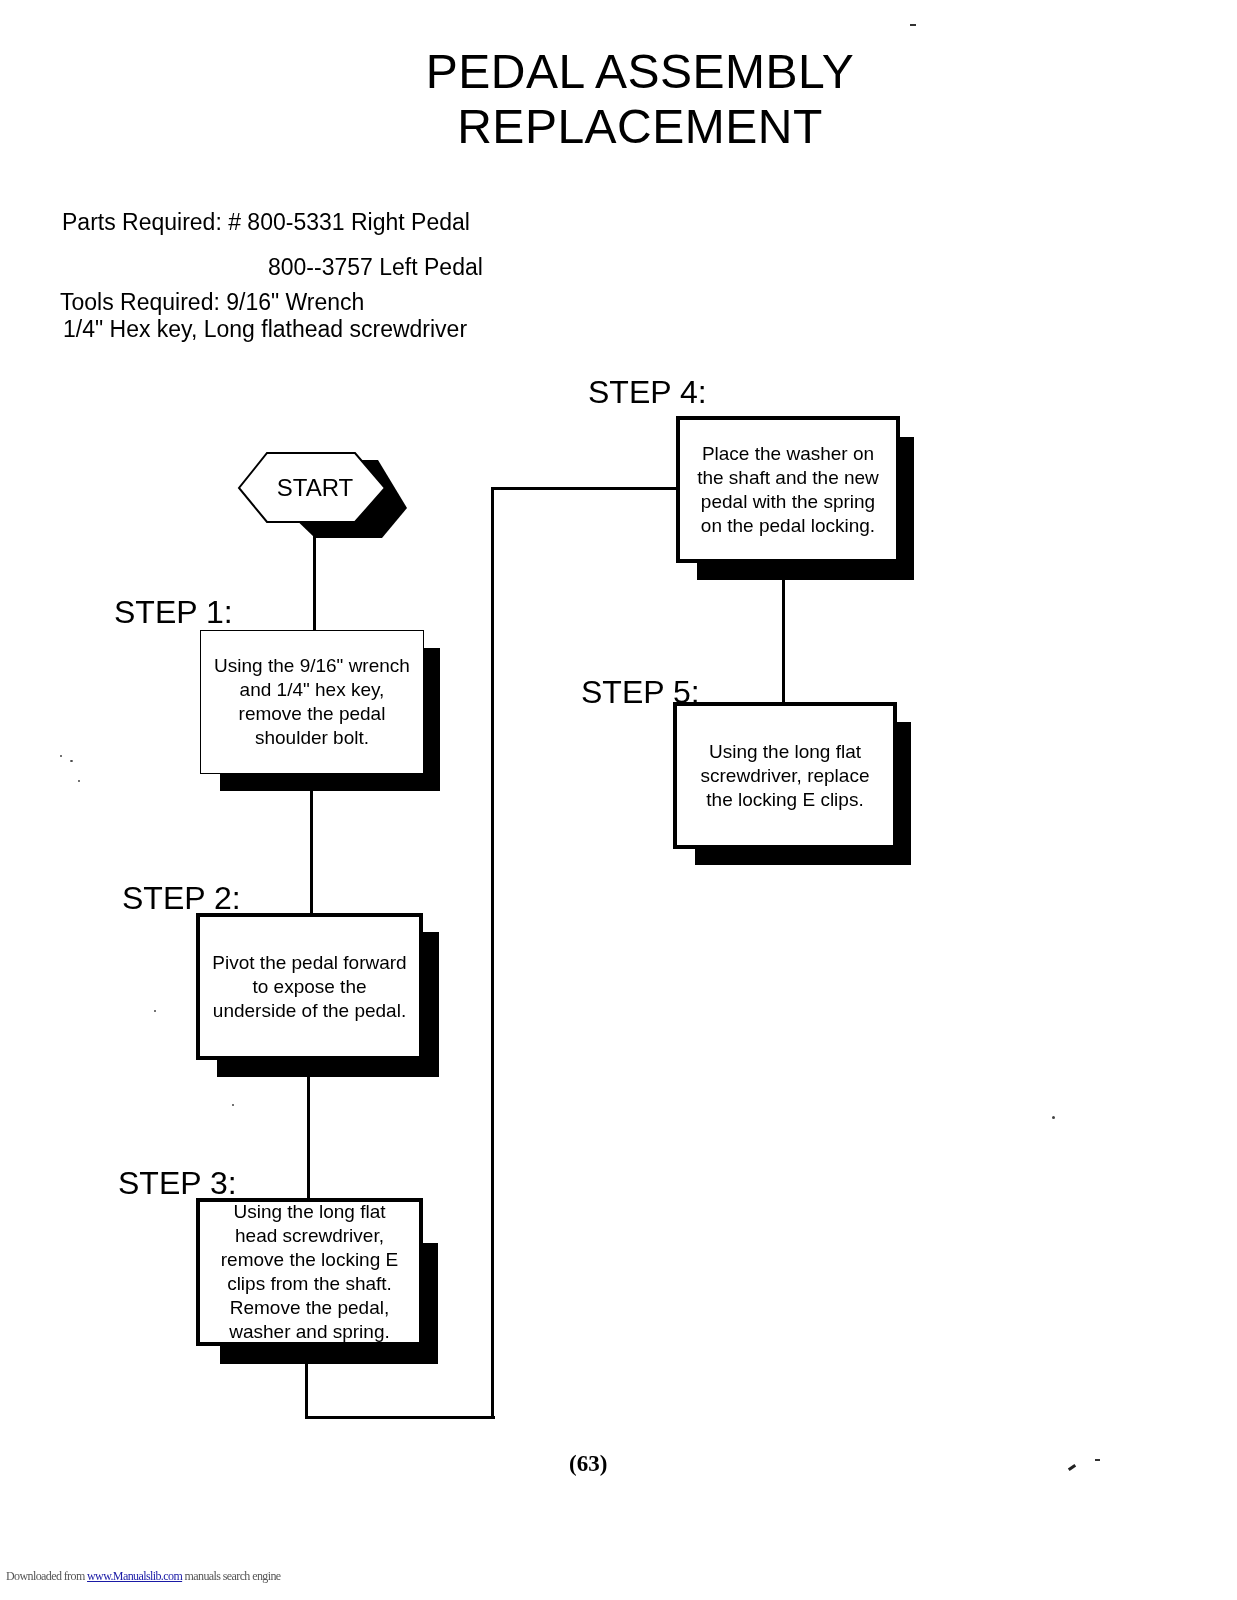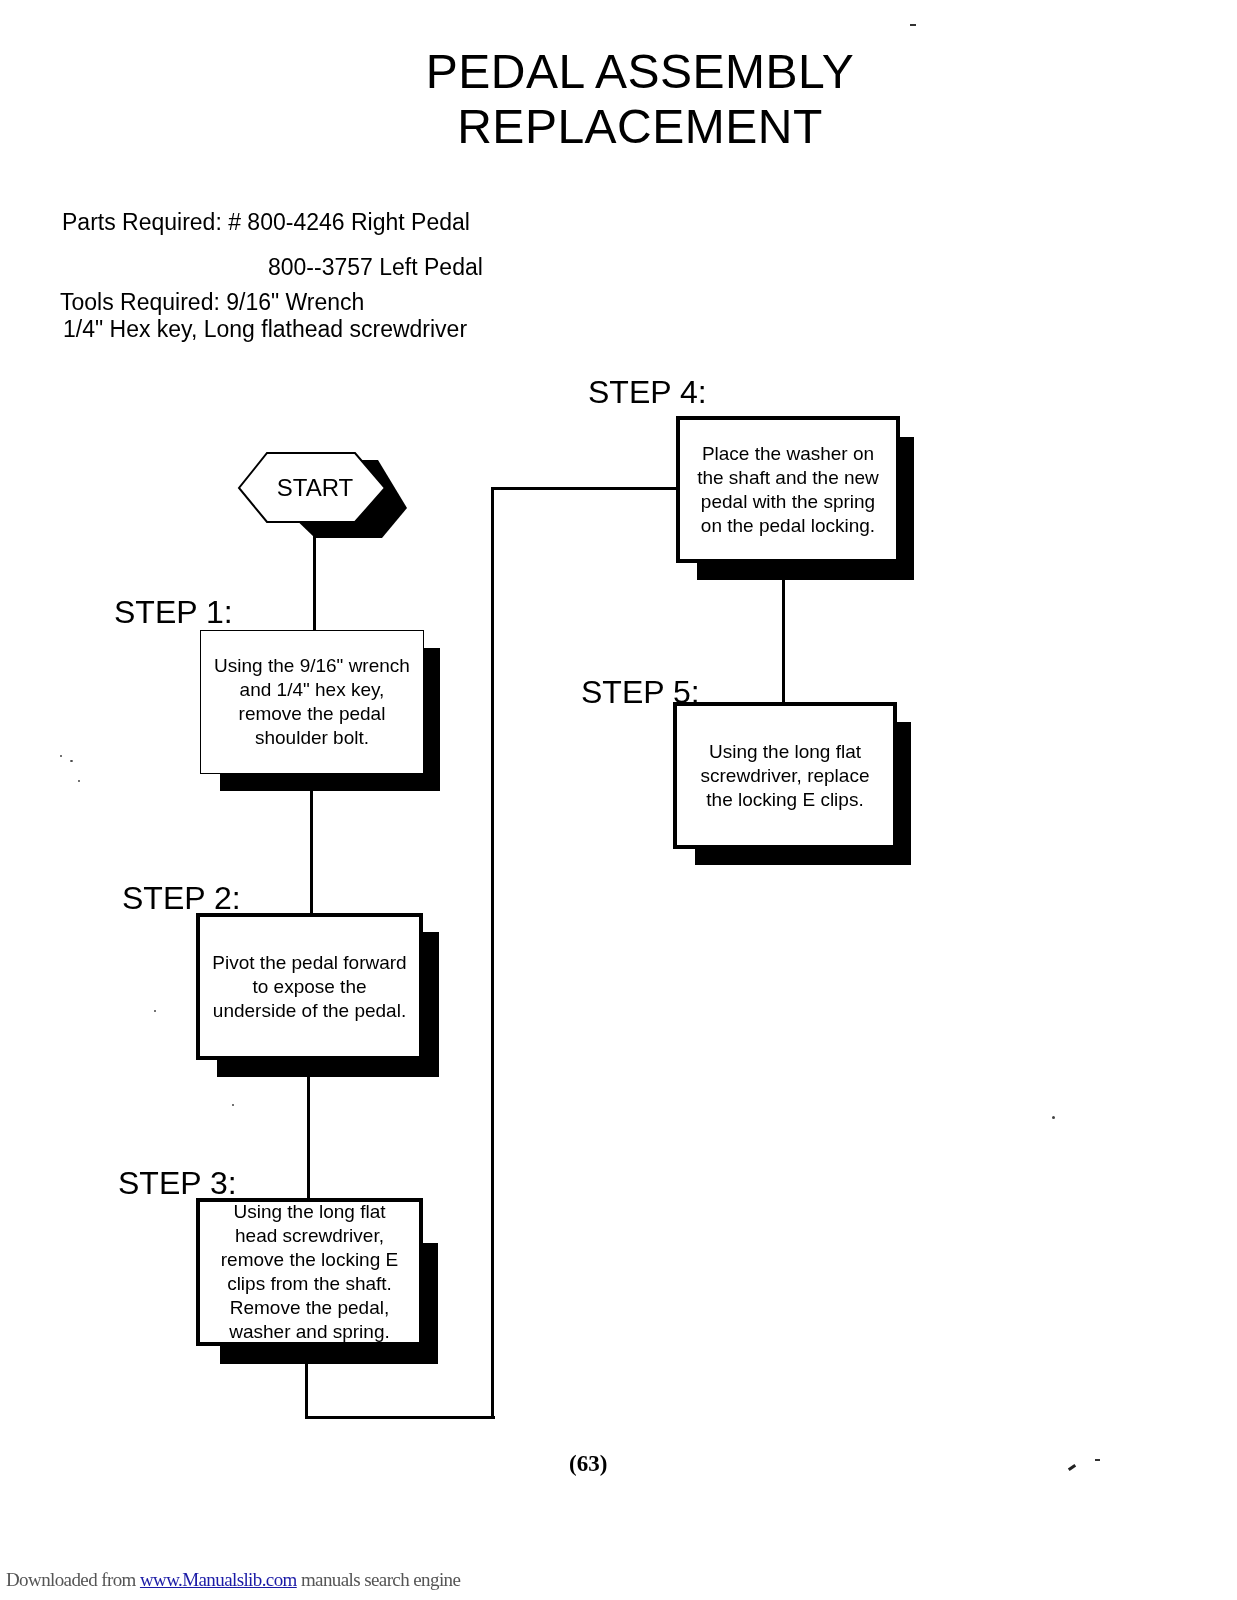--- a/index.html
+++ b/index.html
@@ -13,35 +13,35 @@
   .step-label { font-size: 32px; line-height: 28px; white-space: nowrap; }
   .box { background: #fff; border: 2px solid #000; box-sizing: border-box;
          font-size: 19px; line-height: 24px; text-align: center;
          display: flex; align-items: center; justify-content: center; }
   .box.thin { border-width: 1.5px; }
   .box.thick { border-width: 4px; }
   .shadow { background: #000; }
   .line-v { background: #000; width: 3px; }
   .line-h { background: #000; height: 3px; }
   .page-num { font-family: "Liberation Serif", serif; font-weight: bold; font-size: 23px; }
-  .footer { font-family: "Liberation Serif", serif; font-size: 19px; color: #555; letter-spacing: -0.6px; white-space: nowrap; }
+  .footer { font-family: "Liberation Serif", serif; font-size: 12px; color: #555; letter-spacing: -0.6px; white-space: nowrap; }
   .footer a { color: #1a1aa6; text-decoration: underline; }
   .speck { background: #444; border-radius: 50%; }
 </style>
 </head>
 <body>
 
 <div class="abs title" style="top:45px;">
   <div class="inner">PEDAL ASSEMBLY</div>
 </div>
 <div class="abs title" style="top:100px;">
   <div class="inner">REPLACEMENT</div>
 </div>
 
-<div class="abs info" style="left:62px; top:208px;">Parts Required: # 800-4246 Right Pedal</div>
+<div class="abs info" style="left:62px; top:208px;">Parts Required: # 800-5331 Right Pedal</div>
 <div class="abs info" style="left:268px; top:253px;">800--3757 Left Pedal</div>
 <div class="abs info" style="left:60px; top:288px;">Tools Required: 9/16" Wrench</div>
 <div class="abs info" style="left:63px; top:315px;">1/4" Hex key, Long flathead screwdriver</div>
 
 <div class="abs line-v" style="left:313px; top:535px; height:97px;"></div>
 <div class="abs line-v" style="left:310px; top:790px; height:126px;"></div>
 <div class="abs line-v" style="left:307px; top:1075px; height:126px;"></div>
 <div class="abs line-v" style="left:305px; top:1362px; height:57px;"></div>
 <div class="abs line-h" style="left:305px; top:1416px; width:190px;"></div>
 <div class="abs line-v" style="left:491px; top:487px; height:932px;"></div>

